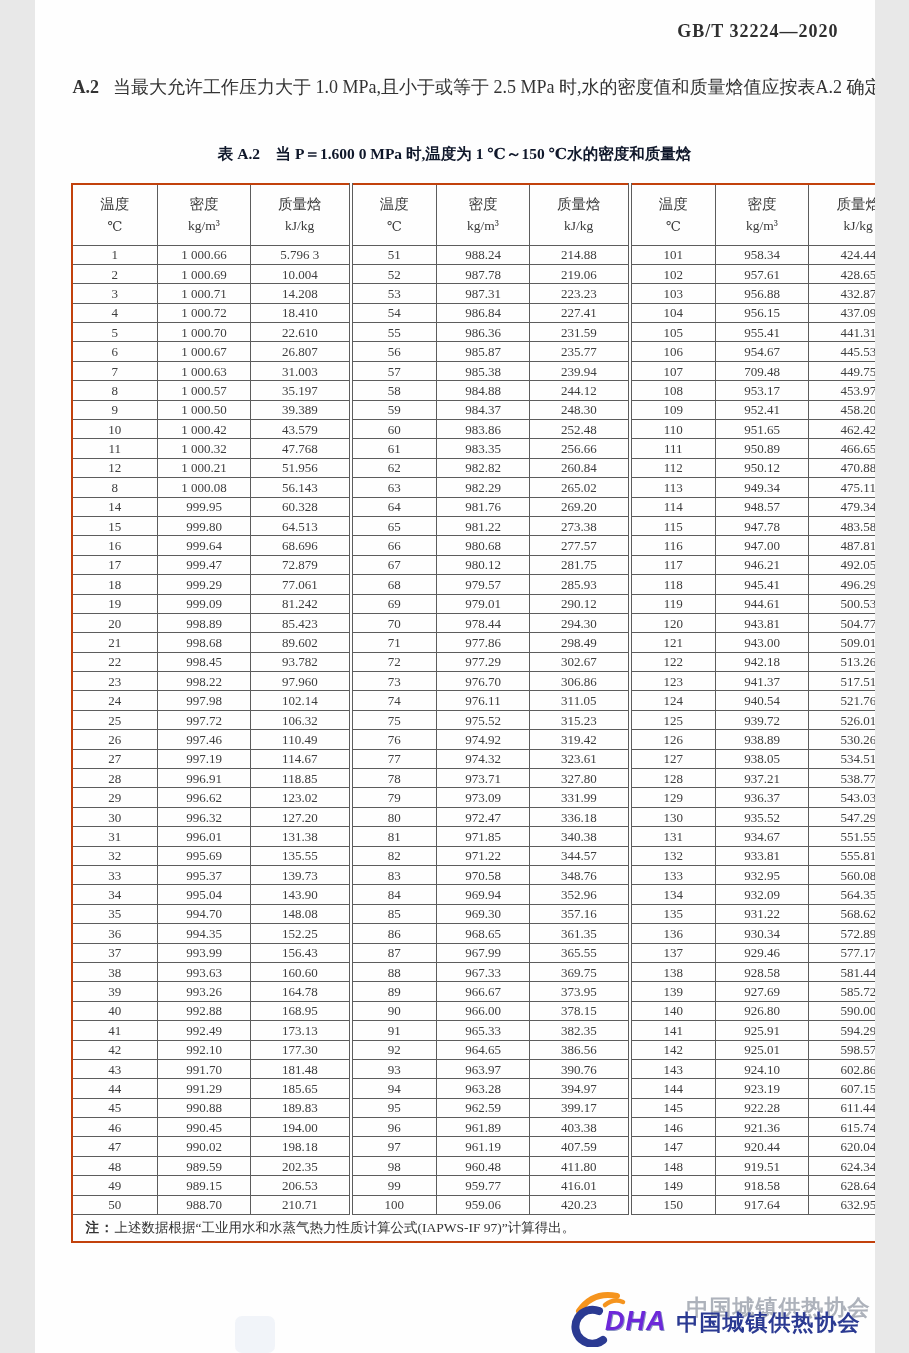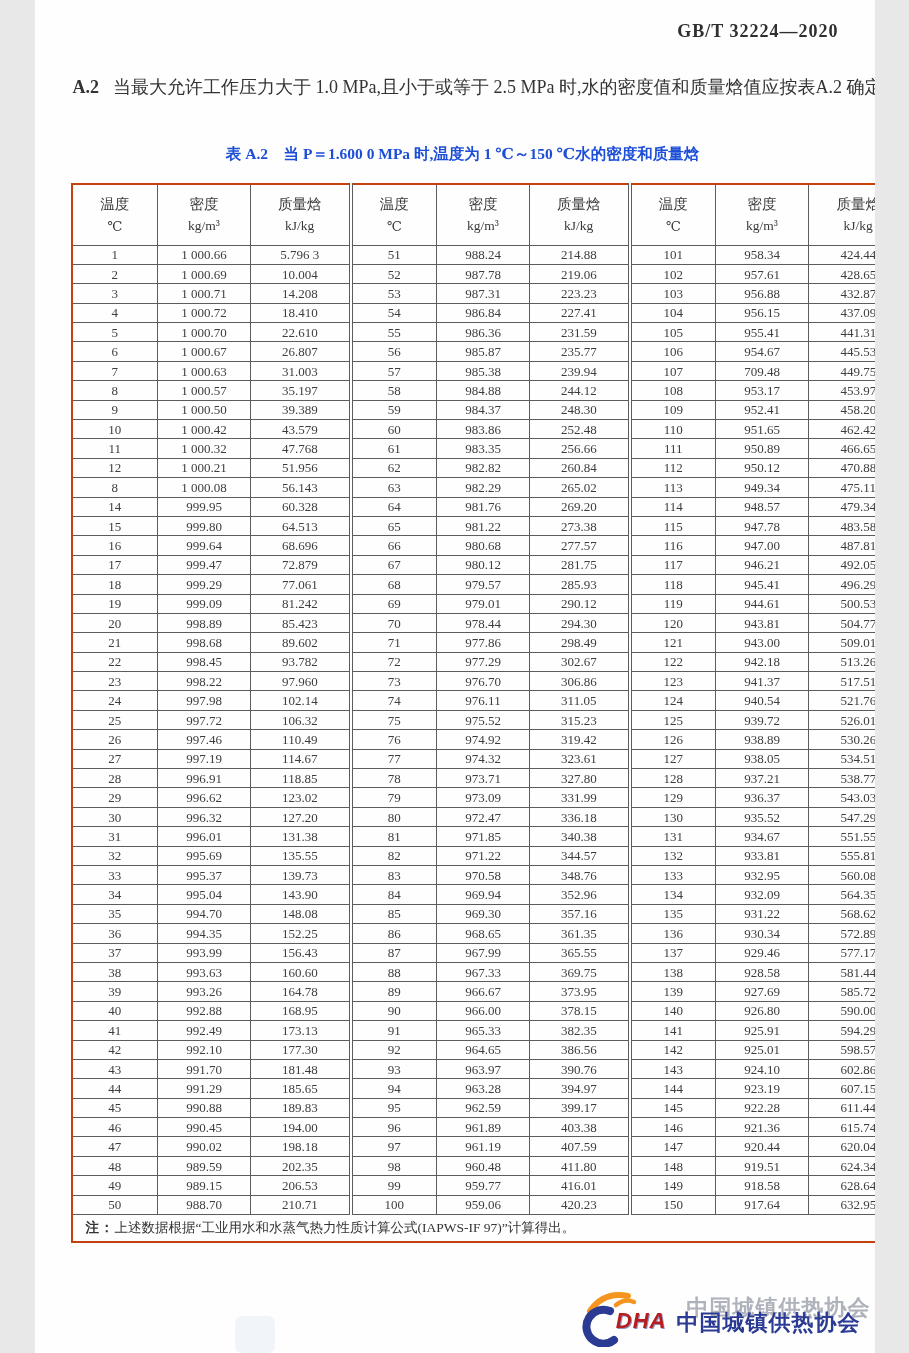--- a/index.html
+++ b/index.html
@@ -13,21 +13,21 @@
     position:absolute; top:21px; right:36px;
     font-size:18px; font-weight:bold; letter-spacing:1px; color:#2f2f2f;
   }
   .clause {
     position:absolute; top:72px; left:38px; width:836px;
     font-size:18px; line-height:1.75; text-align:justify; color:#333;
   }
   .clause b { margin-right:14px; }
   .tbl-title {
     position:absolute; top:144px; left:0; width:100%;
-    text-align:center; font-size:15.5px; font-weight:bold; color:#1d4ed8;margin-left:8px;
+    text-align:center; font-size:15.5px; font-weight:bold; color:#0f172a;
   }
   table.data {
     position:absolute; left:36px; top:183px; width:838px;
     border-collapse:collapse; table-layout:fixed;
     border:2px solid #c2410c;
   }
   table.data th, table.data td {
     border:1px solid #5c5c5c; text-align:center; vertical-align:middle;
     overflow:hidden; white-space:nowrap;
   }
@@ -41,21 +41,21 @@
   tr.note-row b { letter-spacing:1px; }
 
   
   .logo {
     position:absolute; right:14px; bottom:6px; height:58px;
     display:flex; align-items:center;
   }
   .logo svg { display:block; }
   .dha {
     font-family:"Liberation Sans","DejaVu Sans",sans-serif;
-    font-style:italic; font-weight:bold; font-size:22px; color:#b91c1c;
+    font-style:italic; font-weight:bold; font-size:27px; color:#6d28d9;
     letter-spacing:1px; margin-left:-34px; margin-top:6px;
     text-shadow:1px 1px 0 #8a93c4;
   }
   .cn-wrap { position:relative; margin-left:10px; margin-top:10px;
     font-family:"DejaVu Sans","Liberation Sans",sans-serif; }
   .cn {
     position:relative; font-size:22px; font-weight:bold; color:#2b3a92;
     letter-spacing:1px; z-index:2;
   }
   .cn-ghost {

